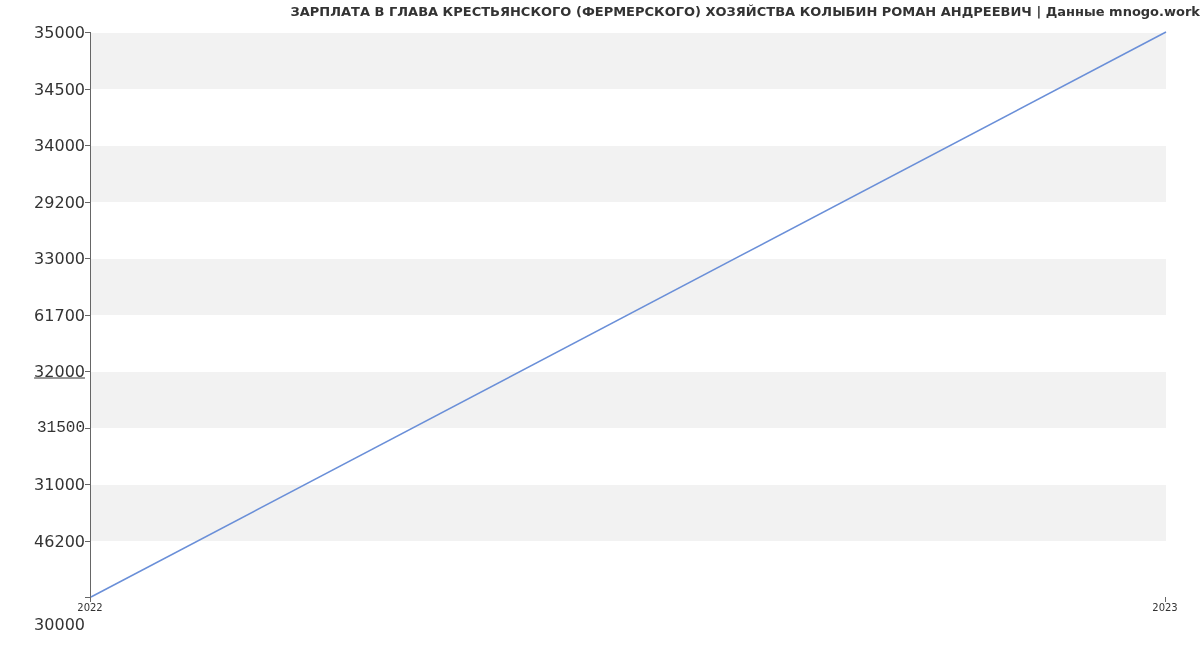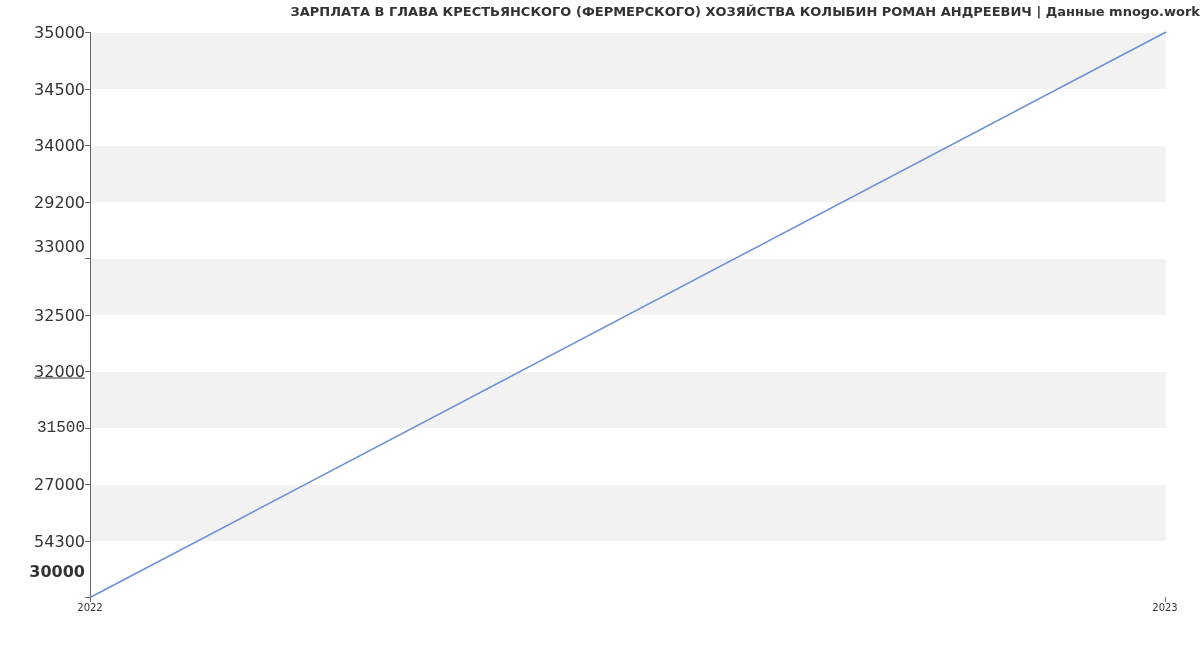--- a/index.html
+++ b/index.html
@@ -108,33 +108,33 @@
       <div class="gridline" style="top: 282.5px;"></div>
       <div class="gridline" style="top: 226px;"></div>
       <div class="gridline" style="top: 169.5px;"></div>
       <div class="gridline" style="top: 113px;"></div>
       <div class="gridline" style="top: 56.5px;"></div>
       <div class="gridline" style="top: 0px;"></div>
       <svg class="line-layer" preserveAspectRatio="none" viewBox="0 0 1075 565">
         <line x1="0" y1="565" x2="1075" y2="0" stroke="#6a8fd8" stroke-width="1.5"></line>
       </svg>
   </div>
-<div class="y-tick-label" style="top: 571px; font-weight: bold;">30000</div>
+<div class="y-tick-label" style="top: 624px;">30000</div>
     <div class="y-tick-mark" style="top: 597px;"></div>
-    <div class="y-tick-label" style="top: 540.5px;">54300</div>
+    <div class="y-tick-label" style="top: 540.5px;">46200</div>
     <div class="y-tick-mark" style="top: 540.5px;"></div>
-    <div class="y-tick-label" style="top: 484px;">27000</div>
+    <div class="y-tick-label" style="top: 484px;">31000</div>
     <div class="y-tick-mark" style="top: 484px;"></div>
     <div class="y-tick-label" style="top: 427.5px; font-family: Liberation Mono, monospace;">31500</div>
     <div class="y-tick-mark" style="top: 427.5px;"></div>
     <div class="y-tick-label" style="top: 371px; text-decoration: underline;">32000</div>
     <div class="y-tick-mark" style="top: 371px;"></div>
-    <div class="y-tick-label" style="top: 314.5px;">32500</div>
+    <div class="y-tick-label" style="top: 314.5px;">61700</div>
     <div class="y-tick-mark" style="top: 314.5px;"></div>
-    <div class="y-tick-label" style="top: 246px;">33000</div>
+    <div class="y-tick-label" style="top: 258px;">33000</div>
     <div class="y-tick-mark" style="top: 258px;"></div>
     <div class="y-tick-label" style="top: 201.5px;">29200</div>
     <div class="y-tick-mark" style="top: 201.5px;"></div>
     <div class="y-tick-label" style="top: 145px;">34000</div>
     <div class="y-tick-mark" style="top: 145px;"></div>
     <div class="y-tick-label" style="top: 88.5px;">34500</div>
     <div class="y-tick-mark" style="top: 88.5px;"></div>
     <div class="y-tick-label" style="top: 32px;">35000</div>
     <div class="y-tick-mark" style="top: 32px;"></div>
     <div class="x-tick-label" style="left: 90px;">2022</div>

